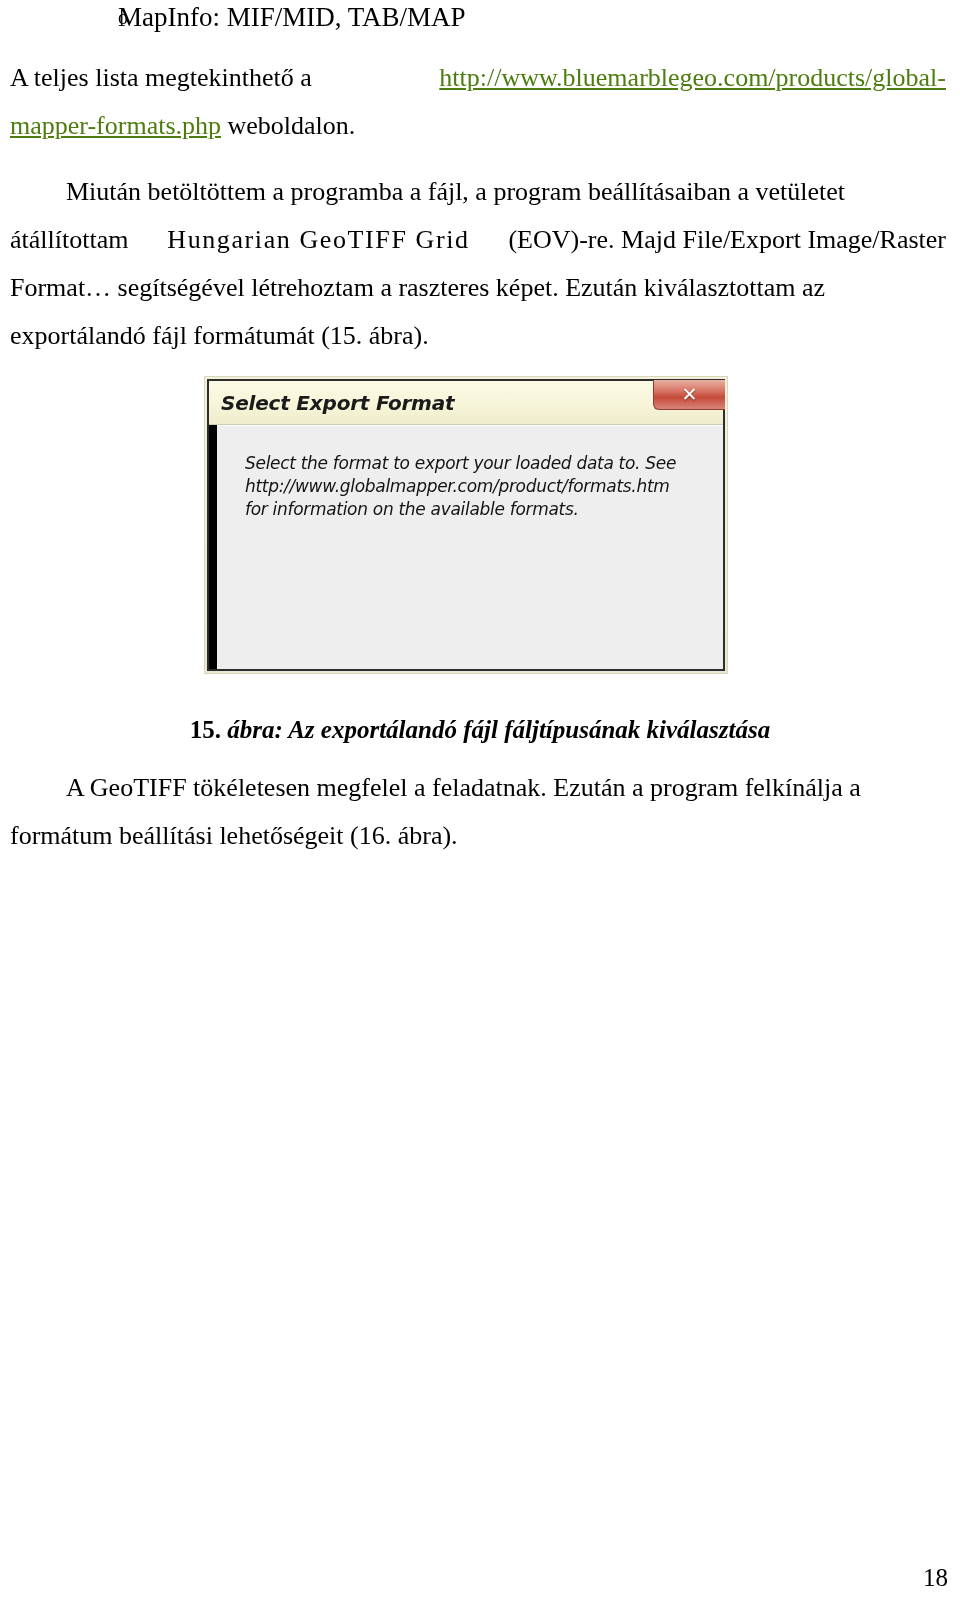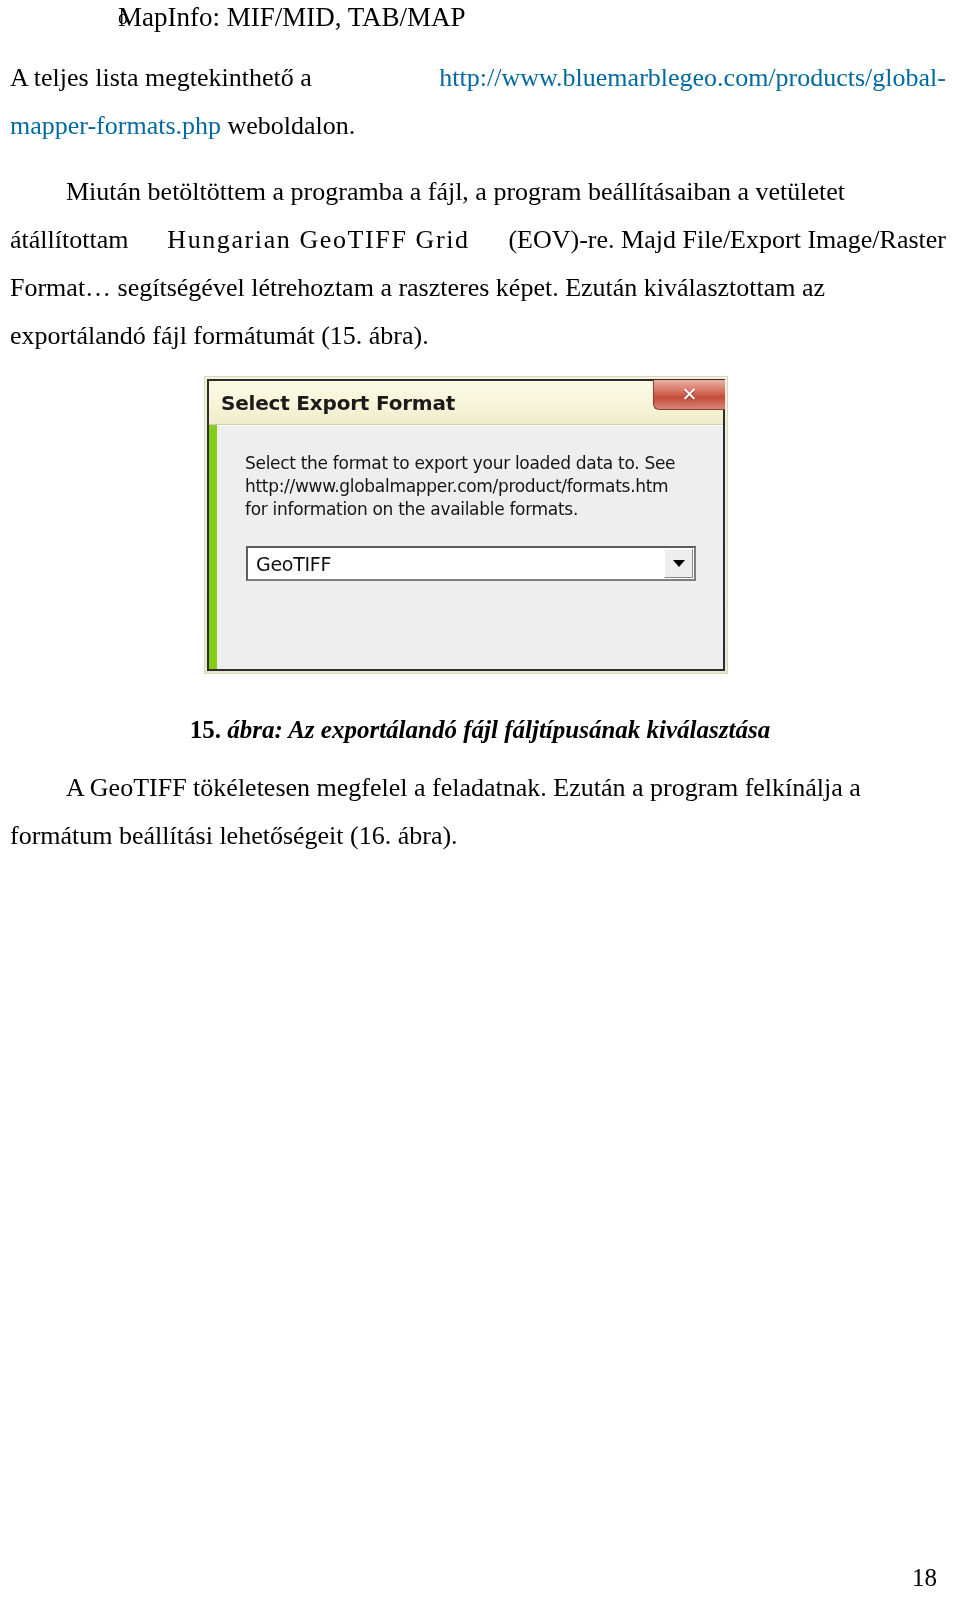--- a/index.html
+++ b/index.html
@@ -49,21 +49,22 @@
     position: absolute;
     left: 10px;
     width: 936px;
     font-size: 26px;
     line-height: 48px;
     text-align: justify;
     text-justify: inter-word;
   }
 
   a.doc-link, .doc-link {
-    color: #0369a1;
+    color: #4d7c0f;
+    text-decoration: underline;
   }
 
   .spaced {
     letter-spacing: 1.6px;
   }
 
   .jline {
     display: flex;
     justify-content: space-between;
     white-space: nowrap;
@@ -83,21 +84,21 @@
     font-weight: bold;
   }
   .caption .capnum {
     font-style: normal;
     margin-top: 37px;
   }
 
   
   .page-number {
     position: absolute;
-    right: 23px;
+    right: 12px;
     bottom: 18px;
     font-size: 25px;
   }
 
   
   .dialog-shot {
     position: absolute;
     left: 204px;
     top: 376px;
     width: 524px;
@@ -116,23 +117,24 @@
     box-sizing: border-box;
   }
   .dlg-window {
     position: absolute;
     left: 3px;
     top: 3px;
     width: 518px;
     height: 292px;
     border: 2px solid #2d2d2d;
     box-sizing: border-box;
-    background: #84cc16;
+    background: #000000;
     display: flex;
     flex-direction: column;
+    font-style: italic;
   }
   .dlg-titlebar {
     position: relative;
     height: 44px;
     flex: 0 0 44px;
     background: linear-gradient(180deg, #fbfae4 0%, #f6f4d8 60%, #eeecca 100%);
     border-bottom: 1px solid #cfcdb2;
     display: flex;
     align-items: center;
     box-sizing: border-box;
@@ -316,26 +318,20 @@
       </div>
 
       <div class="dlg-body">
 
         <div class="dlg-desc">
           <span>Select the format to export your loaded data to. See</span>
           <span>http://www.globalmapper.com/product/formats.htm</span>
           <span>for information on the available formats.</span>
         </div>
 
-        <div class="dlg-combo">
-          <span class="dlg-combo-value">GeoTIFF</span>
-          <span class="dlg-combo-arrow">
-            <span class="arrow-tri"></span>
-          </span>
-        </div>
 
 
       </div>
     </div>
   </div>
 
   <div class="caption" style="top:716px;">
     <span class="capnum">15. </span><span>ábra: Az exportálandó fájl fáljtípusának kiválasztása</span>
   </div>
 

